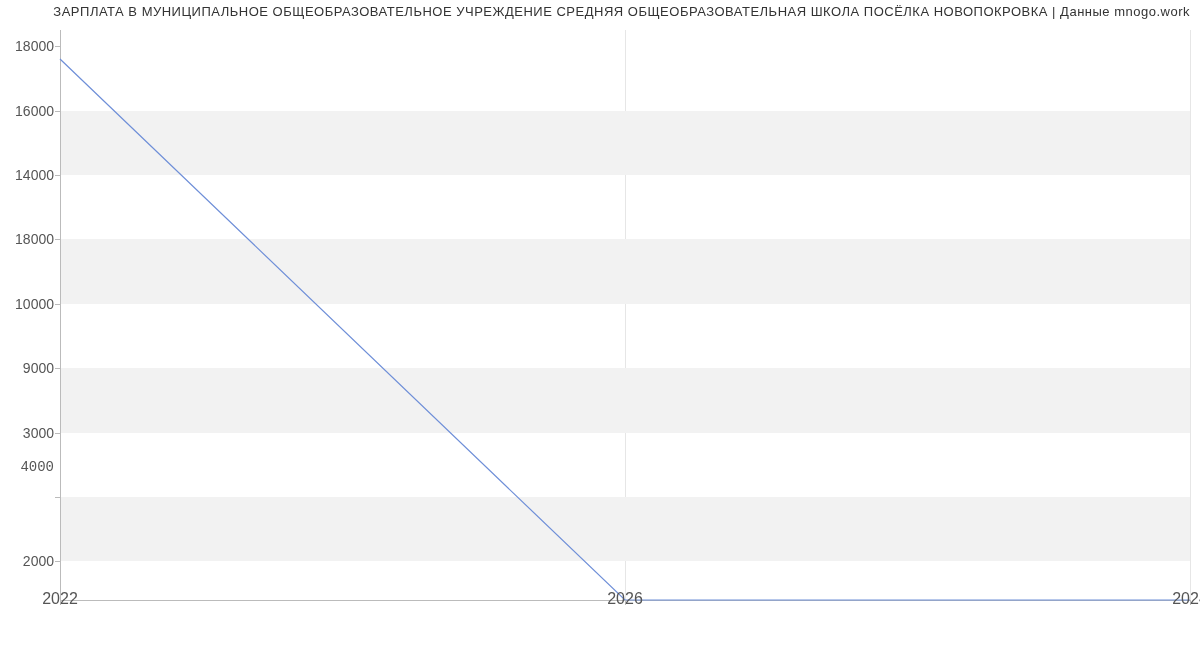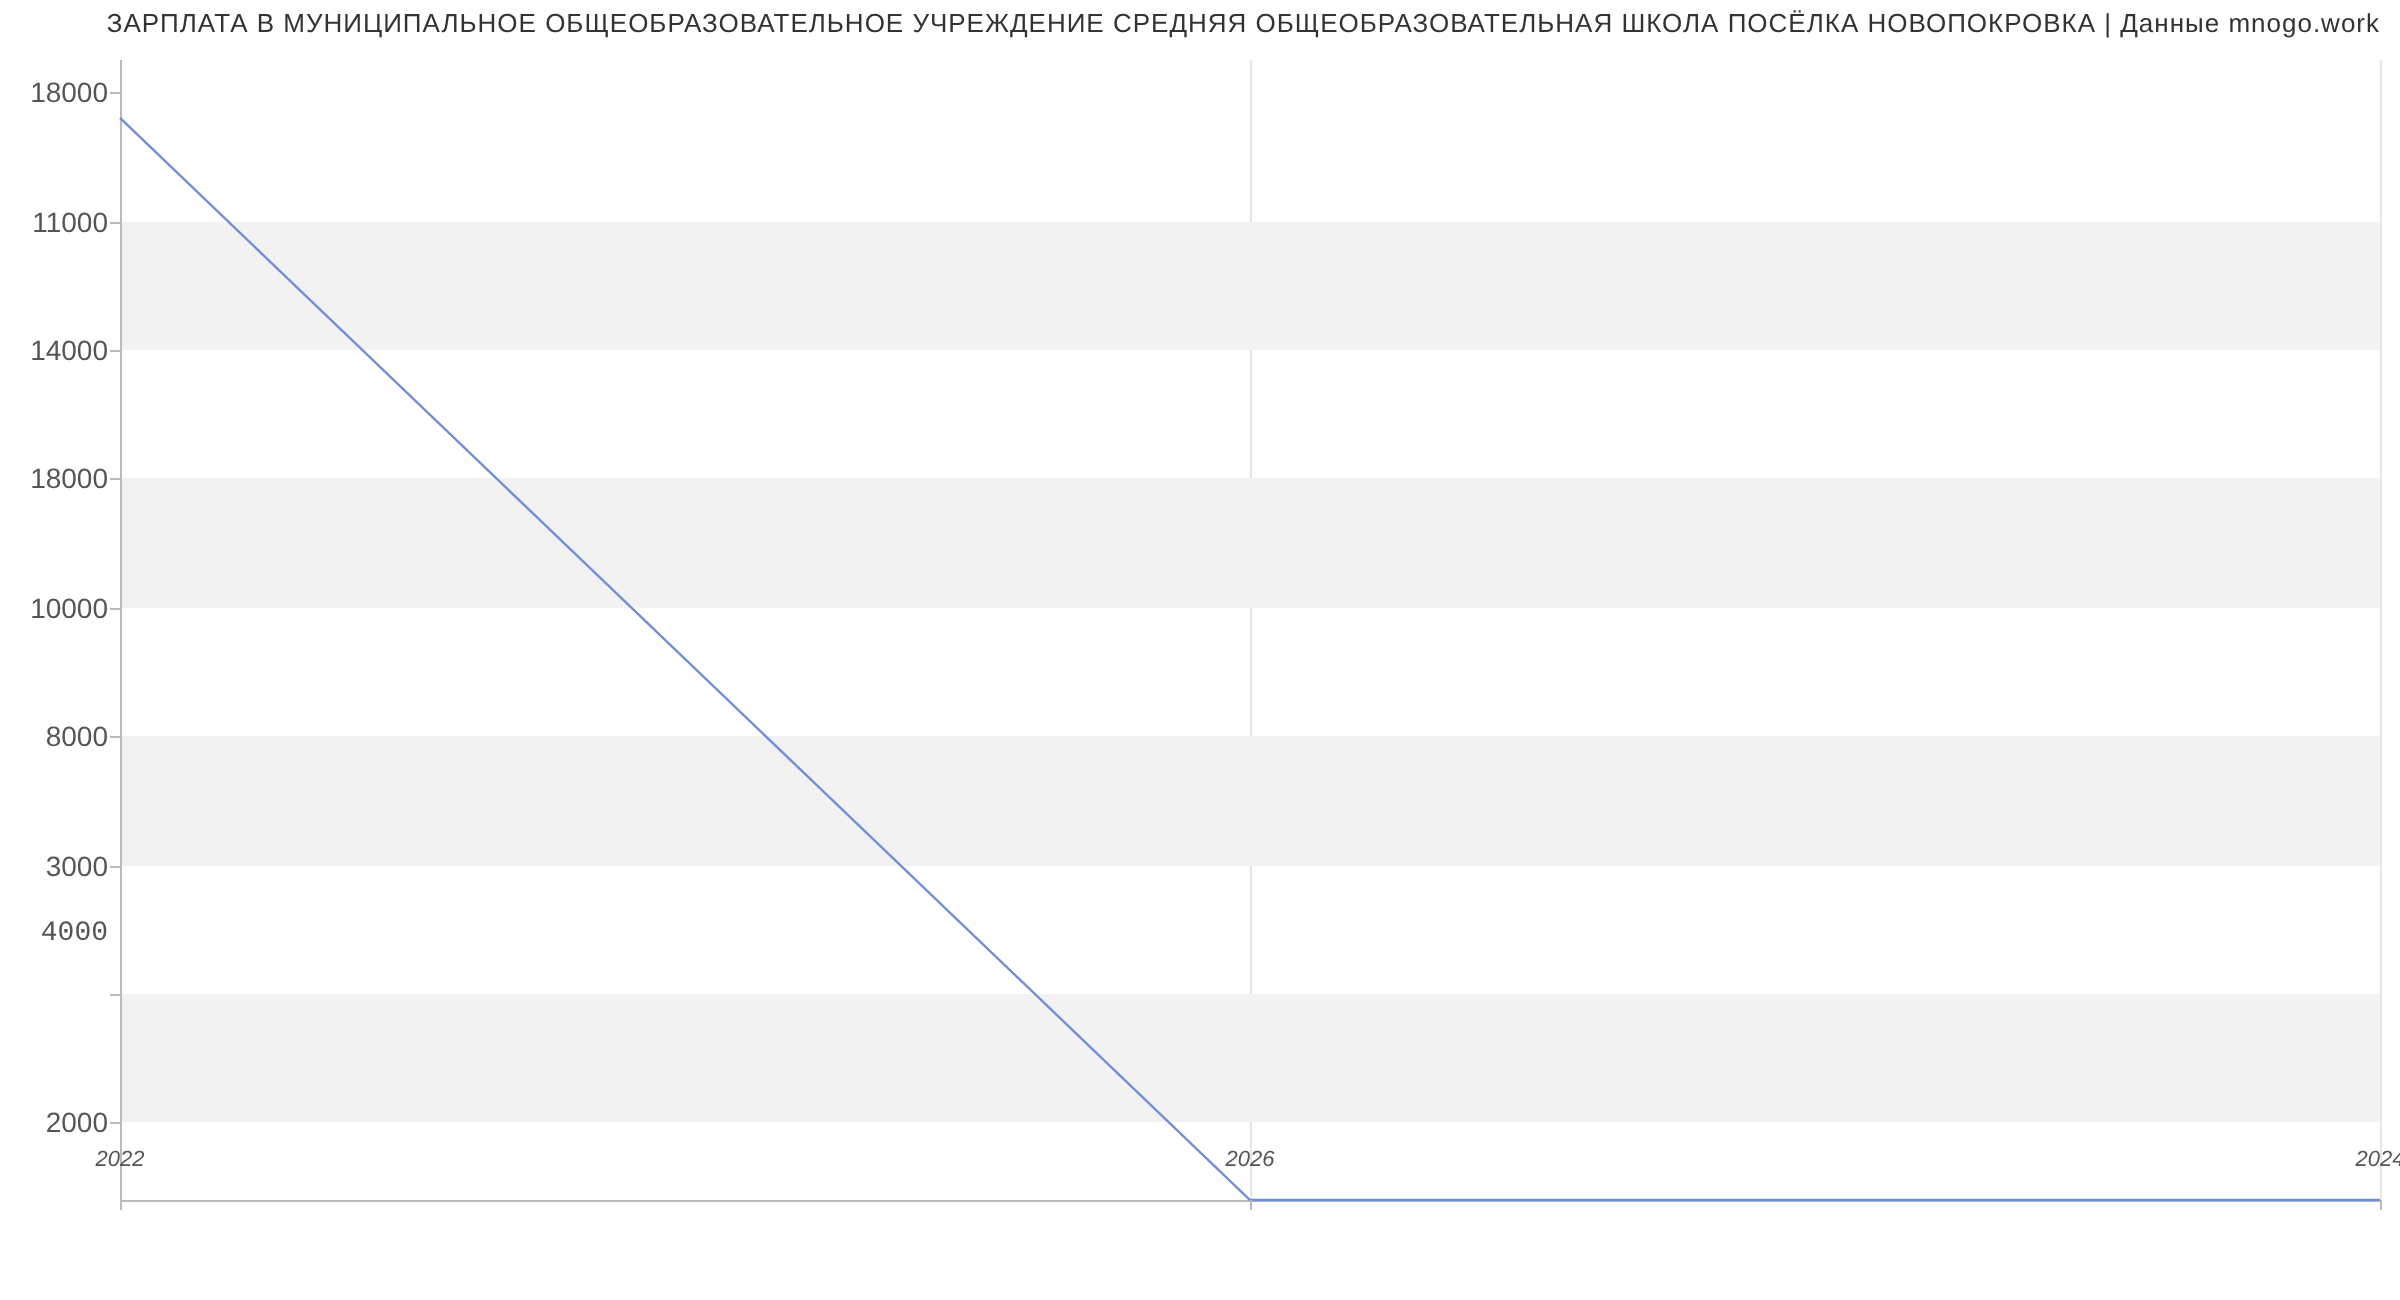--- a/index.html
+++ b/index.html
@@ -58,25 +58,24 @@
   }
   .y-tick-mark {
     position: absolute;
     left: -5px;
     width: 5px;
     height: 0;
     border-top: 1px solid #bbb;
   }
   .x-tick-label {
     position: absolute;
-    top: 544px;
-    font-size: 11px;
+    top: 560px;
+    font-size: 16px;
     color: #555;
     transform: translateX(-50%);
-    font-style: italic;
   }
   .x-tick-mark {
     position: absolute;
     top: 570px;
     height: 5px;
     width: 0;
     border-left: 1px solid #bbb;
   }
   .x-grid {
     position: absolute;
@@ -125,19 +124,19 @@
       <div class="x-tick-mark" style="left: 0px;"></div>
       <div class="x-tick-label" style="left: 0px;">2022</div>
       <div class="x-tick-mark" style="left: 565px;"></div>
       <div class="x-tick-label" style="left: 565px;">2026</div>
       <div class="x-tick-mark" style="left: 1130px;"></div>
       <div class="x-tick-label" style="left: 1130px;">2024</div>
     </div>
 <div class="y-tick-label" style="top: 561.356px;">2000</div>
     <div class="y-tick-label" style="top: 467px; font-family: Liberation Mono, monospace;">4000</div>
     <div class="y-tick-label" style="top: 432.542px;">3000</div>
-    <div class="y-tick-label" style="top: 368.136px;">8000</div>
+    <div class="y-tick-label" style="top: 368.136px;">9000</div>
     <div class="y-tick-label" style="top: 303.729px;">10000</div>
     <div class="y-tick-label" style="top: 239.322px;">18000</div>
     <div class="y-tick-label" style="top: 174.915px;">14000</div>
-    <div class="y-tick-label" style="top: 110.508px;">11000</div>
+    <div class="y-tick-label" style="top: 110.508px;">16000</div>
     <div class="y-tick-label" style="top: 46.1017px;">18000</div>
   </div>
 
 </body></html>

